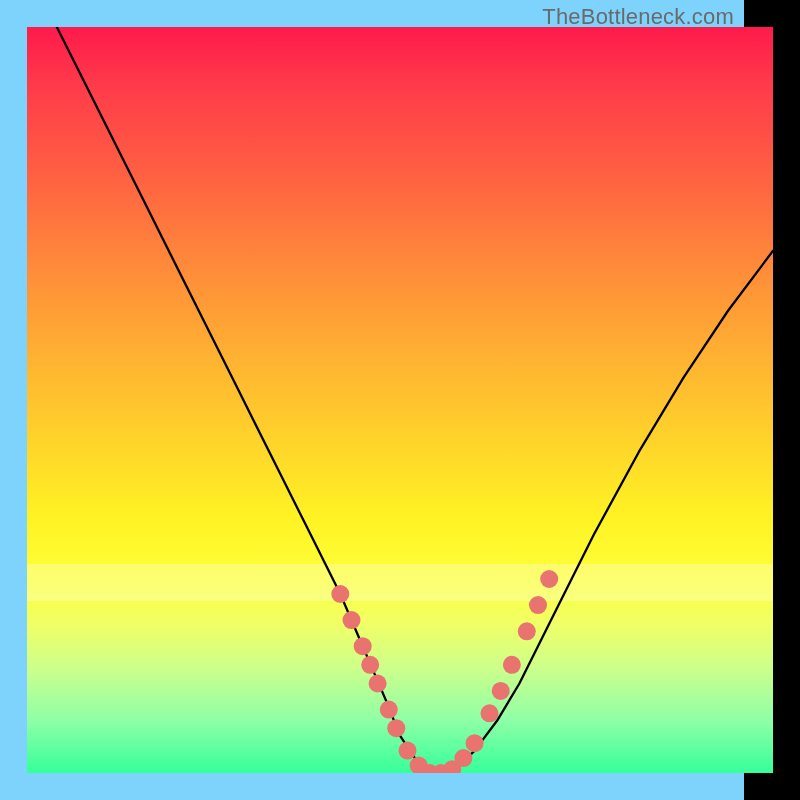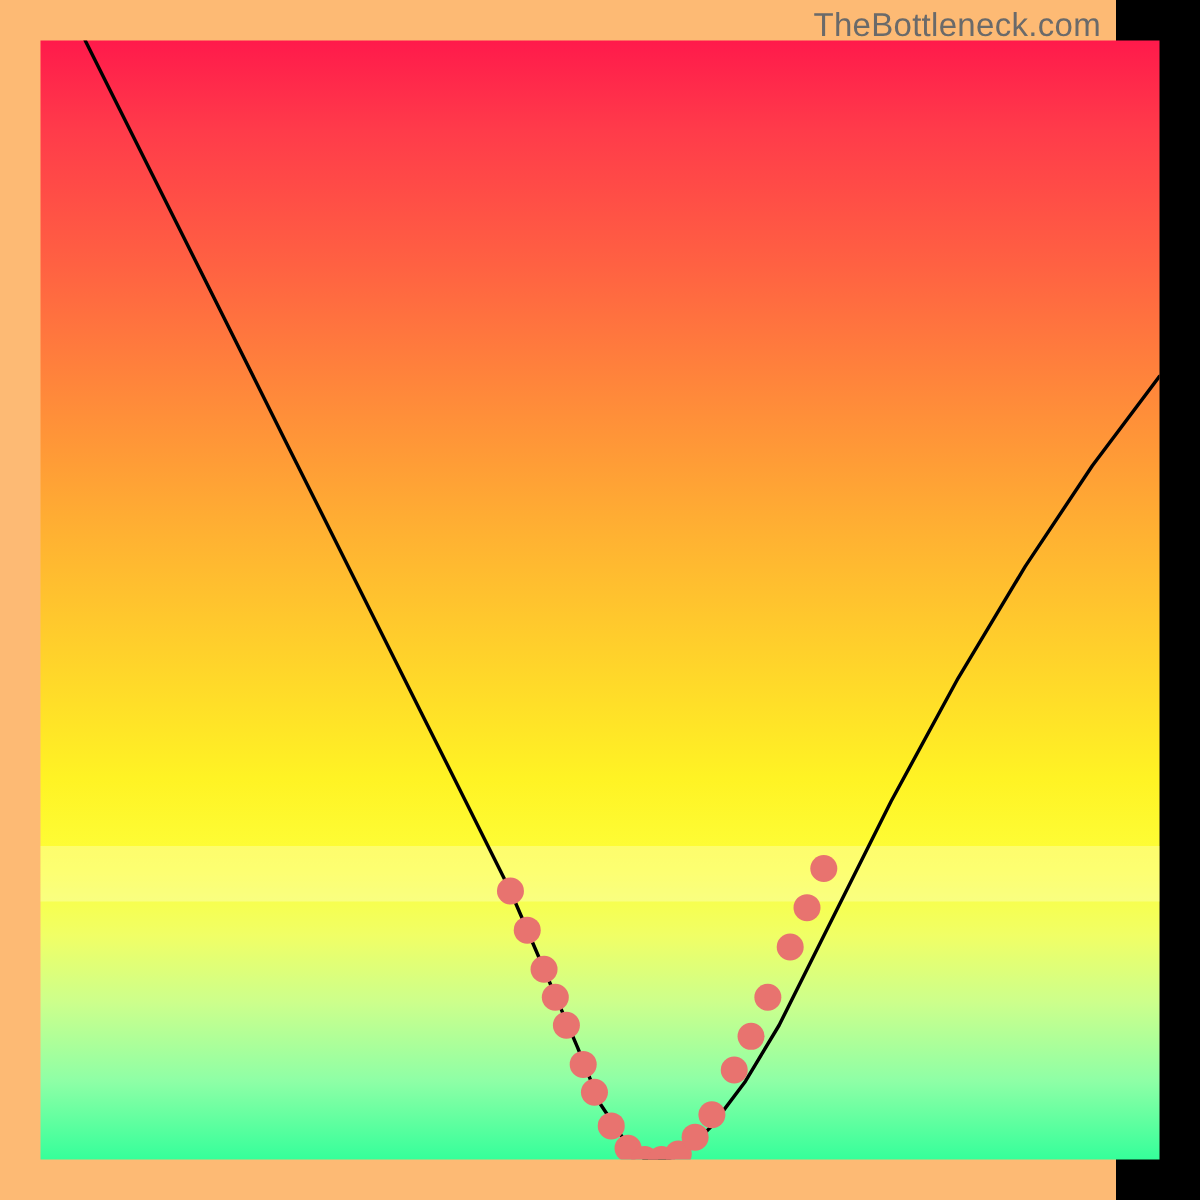--- a/index.html
+++ b/index.html
@@ -10,21 +10,21 @@
     overflow: hidden;
     background: #000;
     font-family: Arial, Helvetica, sans-serif;
   }
   .frame {
     position: absolute;
     left: 0;
     top: 0;
     width: 744px;
     height: 800px;
-    background: #fdba74;
+    background: #7dd3fc;
   }
   .plot {
     position: absolute;
     left: 27px;
     top: 27px;
     width: 746px;
     height: 746px;
     background: linear-gradient(to bottom,
       #ff1a4b 0%,
       #ff3b4a 8%,

